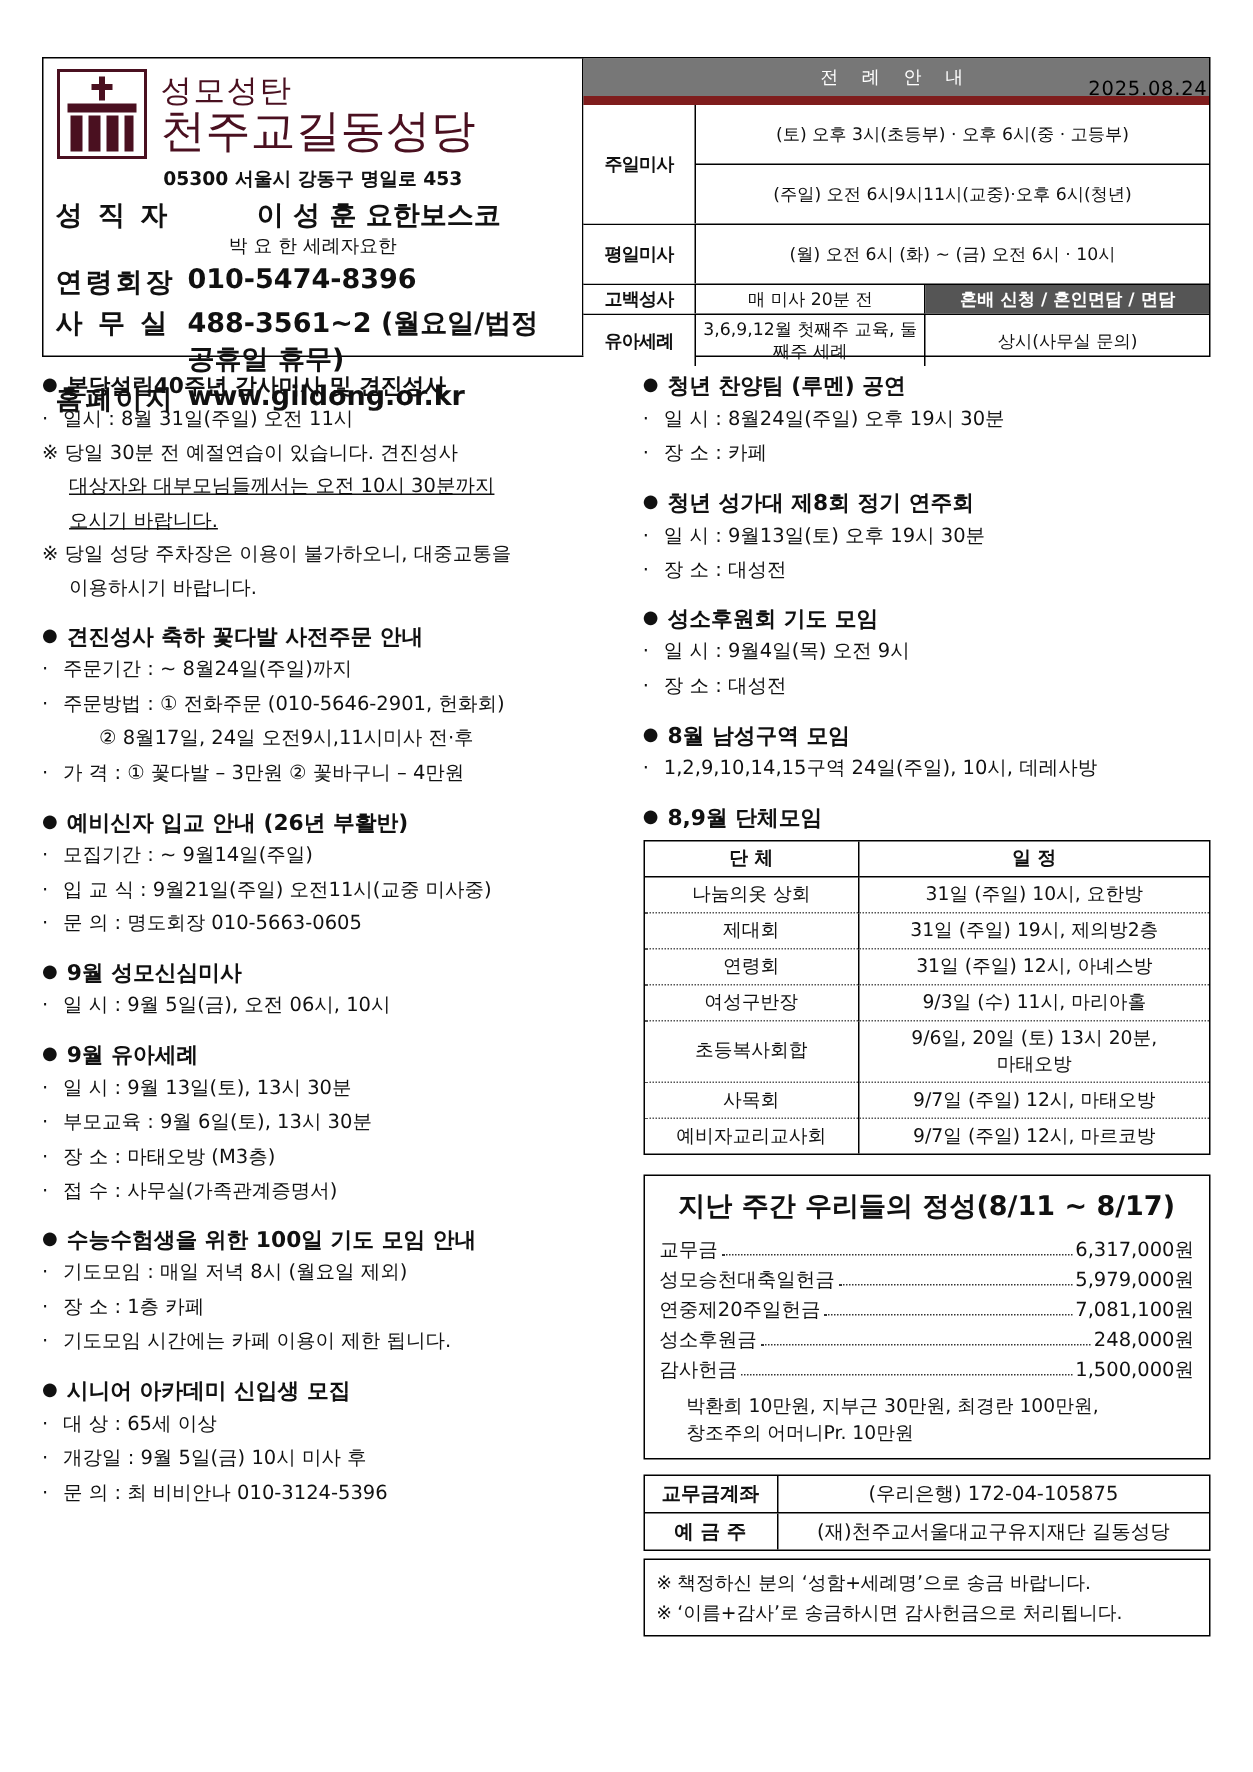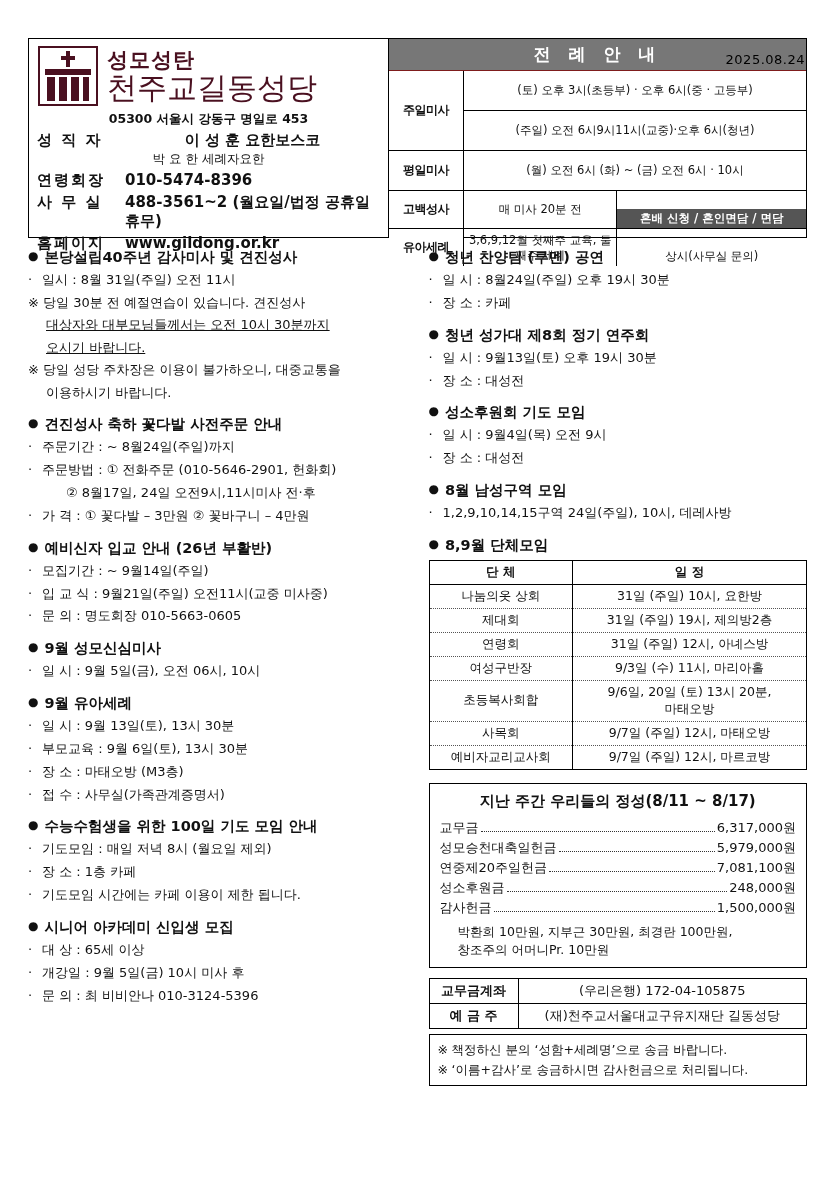--- a/index.html
+++ b/index.html
@@ -27,50 +27,50 @@
   .header-left{
     width:360px;
     box-sizing:border-box;
     padding:6px 8px 4px 8px;
     border-right:1px solid #000;
     display:flex;flex-direction:column;
   }
   .logo-row{display:flex;align-items:center;gap:8px;}
   .logo-mark{width:62px;height:62px;flex:0 0 auto;}
   .church-title{display:flex;flex-direction:column;line-height:1;}
-  .church-sub{font-size:21px;font-weight:bold;letter-spacing:1px;color:#4a1020;}
+  .church-sub{font-size:21px;font-weight:normal;letter-spacing:1px;color:#4a1020;}
   .church-main{font-size:30px;font-weight:normal;letter-spacing:0px;color:#4a1020;margin-top:2px;}
   .addr{font-size:12.5px;font-weight:bold;text-align:center;margin-top:4px;}
-  .info-line{font-size:15px;font-weight:bold;display:flex;margin-top:3px;}
+  .info-line{font-size:18px;font-weight:bold;display:flex;margin-top:3px;}
   .info-label{width:88px;letter-spacing:2px;flex:0 0 auto;}
   .info-val{flex:1;}
   .info-line.center-val .info-val{text-align:center;}
   .info-sub{font-size:12.5px;font-weight:normal;text-align:center;margin-top:1px;}
 
   .header-right{flex:1;display:flex;flex-direction:column;}
   .hr-title{
-    background:#777;color:#fff;font-size:17px;font-weight:bold;letter-spacing:6px;
-    text-align:center;padding:4px 0;border-bottom:1px solid #7f1d1d;
+    background:#777;color:#fff;font-size:12px;font-weight:normal;letter-spacing:6px;
+    text-align:center;padding:4px 0;border-bottom:6px solid #7f1d1d;
   }
   .hr-body{flex:1;display:flex;flex-direction:column;}
   .hr-row{display:flex;flex:1;border-bottom:1px solid #000;}
   .hr-row:last-child{border-bottom:none;}
   .hr-key{
     width:74px;flex:0 0 auto;border-right:1px solid #000;
     display:flex;align-items:center;justify-content:center;text-align:left;
     font-size:12px;font-weight:bold;letter-spacing:-0.5px;
     background:#fff;
   }
   .hr-val{flex:1;display:flex;flex-direction:column;}
   .hr-sub{flex:1;display:flex;align-items:center;justify-content:center;font-size:11.5px;text-align:center;padding:12px 4px;box-sizing:border-box;}
   .hr-sub+.hr-sub{border-top:1px solid #000;}
   .hr-split{display:flex;flex:1;}
   .hr-split > div{display:flex;align-items:center;justify-content:center;text-align:center;font-size:11.5px;padding:2px 4px;box-sizing:border-box;}
   .hr-split .left{flex:1;border-right:1px solid #000;}
-  .hr-split .right{flex:1.25;margin-top:18px;}
+  .hr-split .right{flex:1.25;}
   .dark{background:#555;color:#fff;font-weight:bold;}
 
   
   .cols{display:flex;margin-top:10px;gap:22px;}
   .col{width:calc(50% - 11px);box-sizing:border-box;}
   .sec{margin-bottom:13px;}
   .sec-title{font-size:14.5px;font-weight:bold;display:flex;align-items:flex-start;}
   .bullet{font-size:12px;margin-right:6px;line-height:1.35;}
   .item{font-size:13px;display:flex;margin-top:4px;line-height:1.45;}
   .dash{width:14px;flex:0 0 auto;}
@@ -86,21 +86,21 @@
     font-size:12.5px;text-align:center;padding:3px 2px;
   }
   .tbl-group table th{font-weight:bold;border-bottom:1px solid #000;}
   .tbl-group table td{border-top:1px dotted #555;}
   .tbl-group table tr:first-child td{border-top:none;margin-top:36px;}
   .colsep{border-right:1px solid #000;}
 
   .offering{
     border:1px solid #000;margin-top:10px;padding:6px 10px 8px 10px;box-sizing:border-box;
   }
-  .offering-title{font-size:15px;font-weight:bold;text-align:center;padding:2px 0 6px 0;}
+  .offering-title{font-size:18px;font-weight:bold;text-align:center;padding:2px 0 6px 0;}
   .off-row{display:flex;font-size:13px;align-items:baseline;margin-top:2px;}
   .off-name{flex:0 0 auto;}
   .off-dots{flex:1;border-bottom:1px dotted #333;margin:0 2px 4px 2px;}
   .off-amt{flex:0 0 auto;}
   .off-note{font-size:12.5px;margin-top:6px;line-height:1.45;padding-left:18px;}
 
   .acct{margin-top:10px;border:1px solid #000;}
   .acct-row{display:flex;border-bottom:1px solid #000;font-size:13px;}
   .acct-row:last-child{border-bottom:none;}
   .acct-key{width:88px;flex:0 0 auto;border-right:1px solid #000;text-align:center;padding:3px 0;font-weight:bold;}

